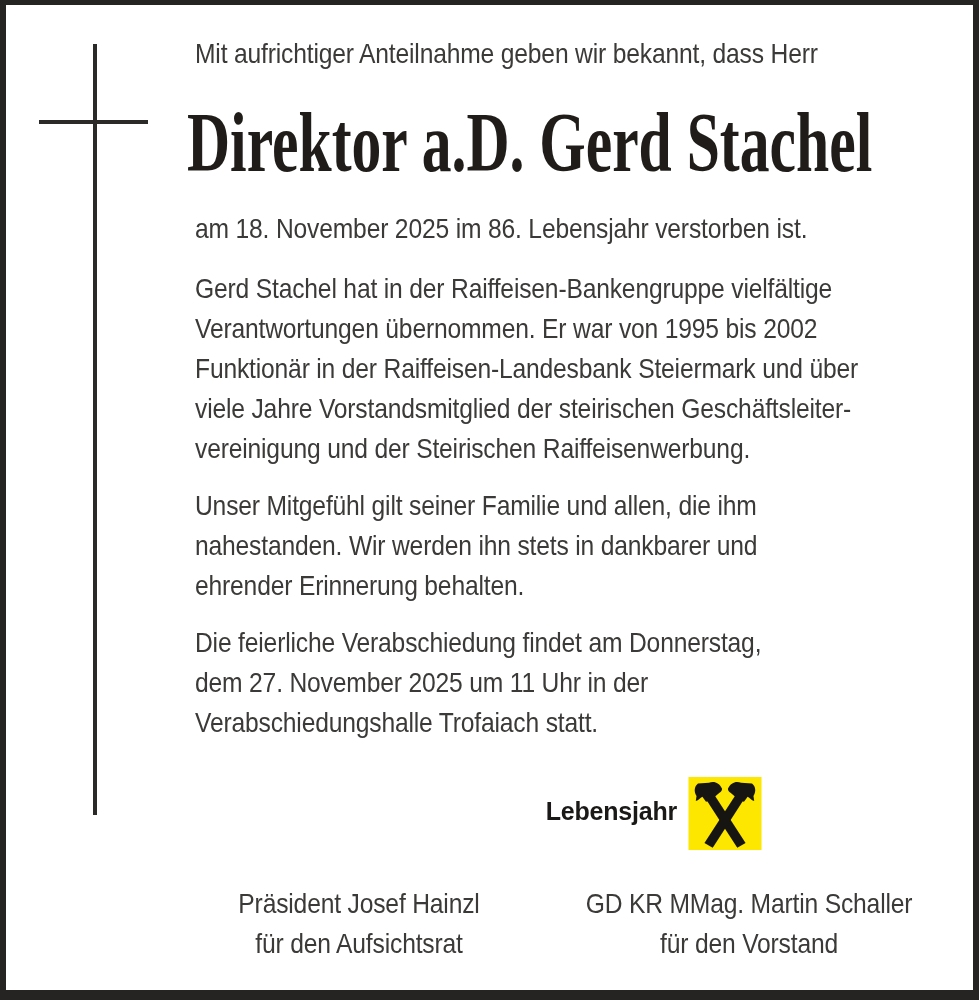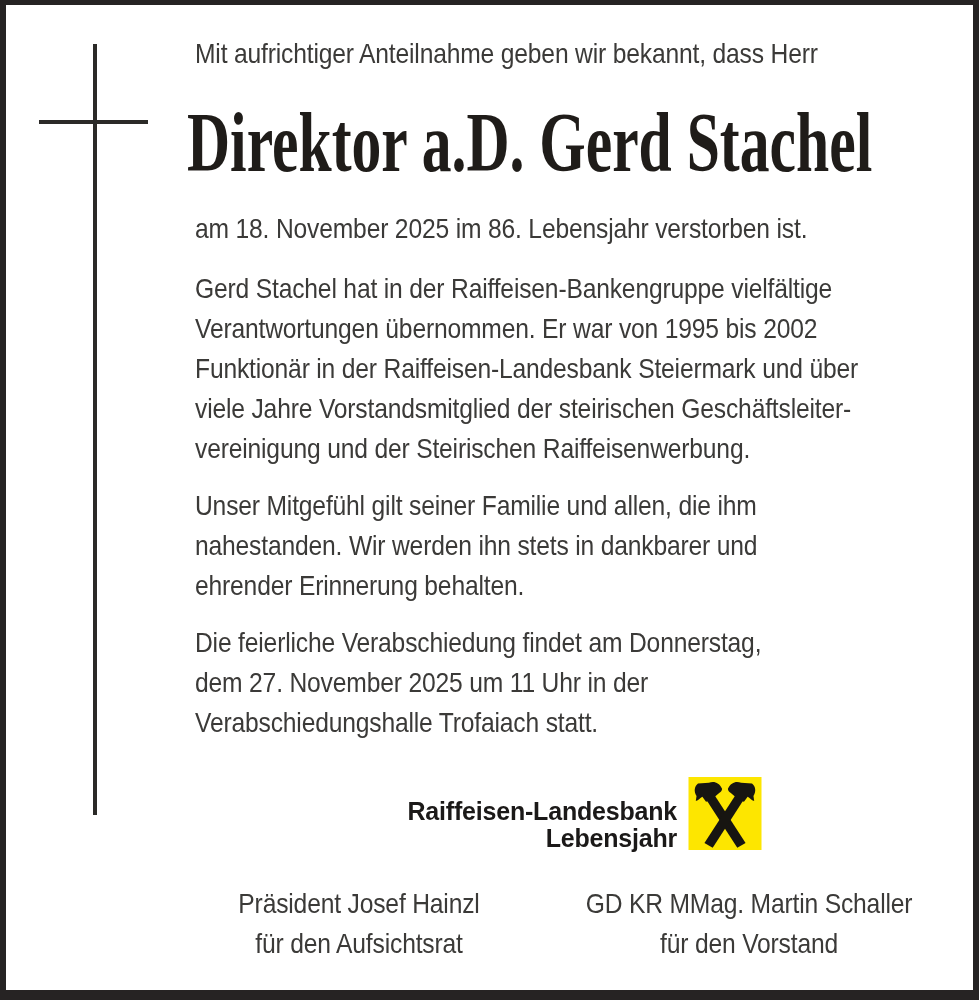--- a/index.html
+++ b/index.html
@@ -94,21 +94,20 @@
 vereinigung und der Steirischen Raiffeisenwerbung.</div>
   <div class="para para-2 pre cond">Unser Mitgefühl gilt seiner Familie und allen, die ihm
 nahestanden. Wir werden ihn stets in dankbarer und
 ehrender Erinnerung behalten.</div>
   <div class="para para-3 pre cond">Die feierliche Verabschiedung findet am Donnerstag,
 dem 27. November 2025 um 11 Uhr in der
 Verabschiedungshalle Trofaiach statt.</div>
 
   <div>
     <div class="logo-text">
-      <div>Raiffeisen-Landesbank</div>
       <div>Lebensjahr</div>
     </div>
     <div class="logo-mark">
       <svg viewBox="0 0 100 100" xmlns="http://www.w3.org/2000/svg" aria-hidden="true">
         <rect x="0" y="0" width="100" height="100" fill="#fde600"></rect>
         <g fill="#171511" stroke="none">
 
           <path d="M 33 24 L 80 89 L 69 96 L 22 31 Z" transform="rotate(3 50 55)"></path>
           <path d="M 67 24 L 20 89 L 31 96 L 78 31 Z" transform="rotate(-3 50 55)"></path>
 

